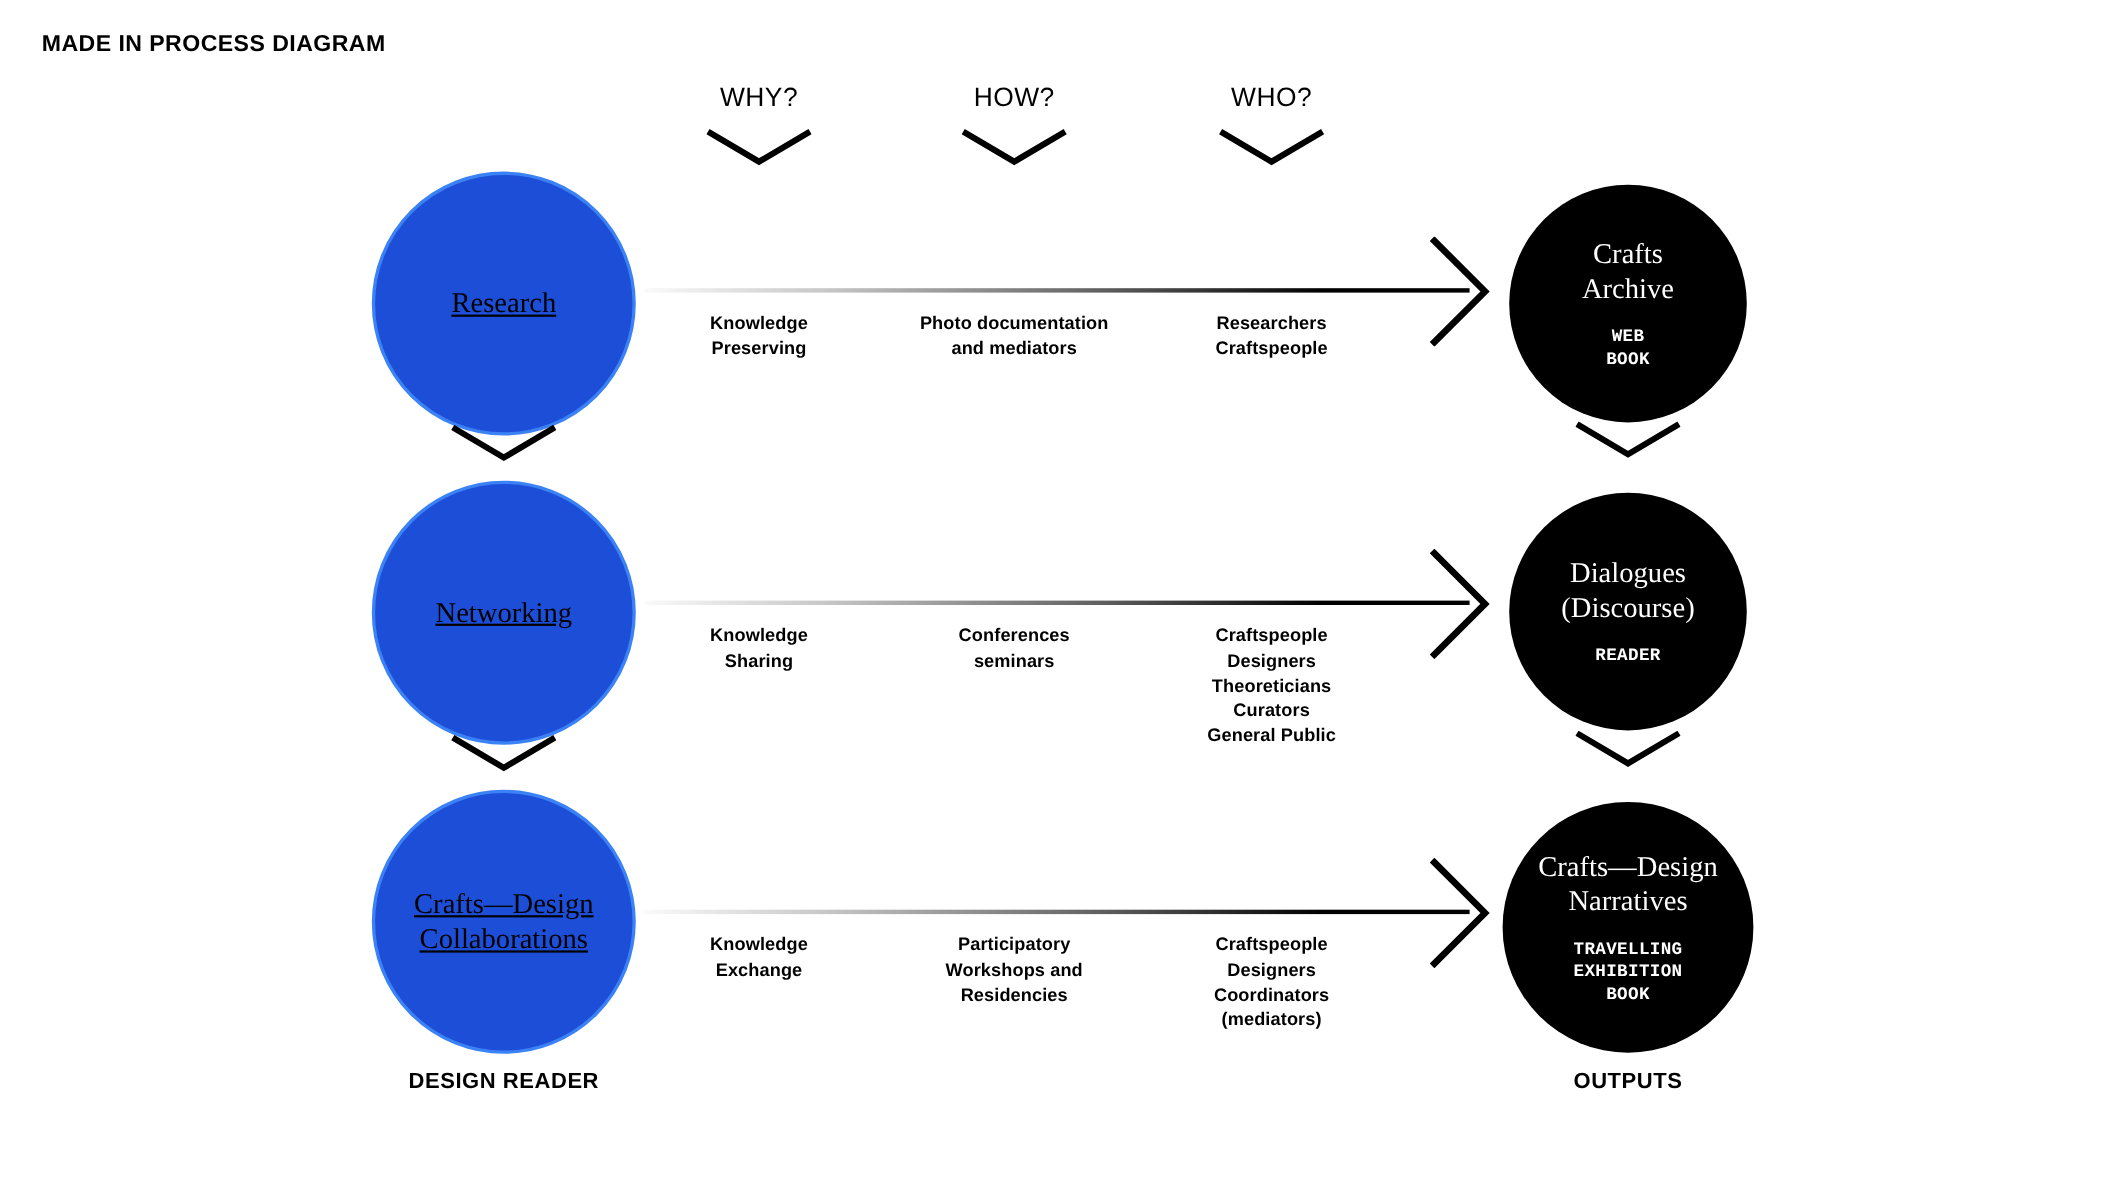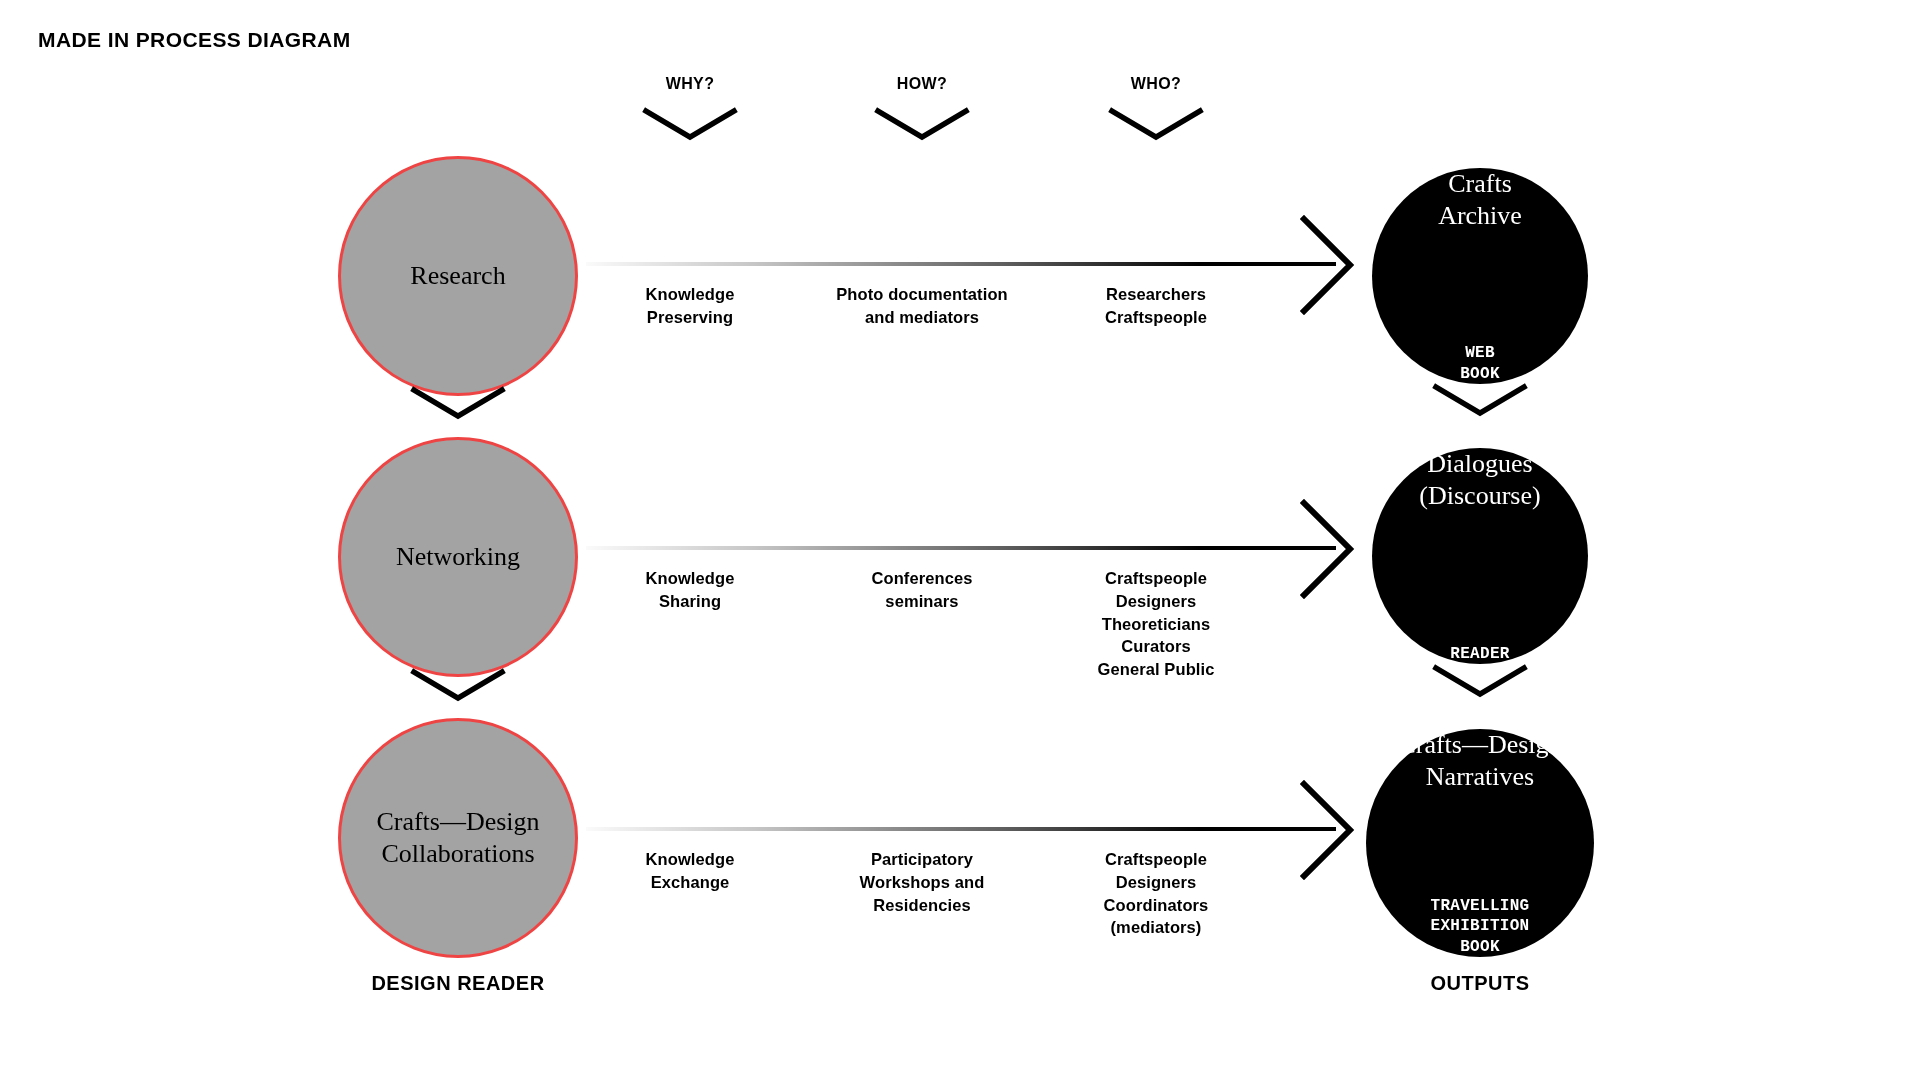--- a/index.html
+++ b/index.html
@@ -26,22 +26,22 @@
     font-size: 21px;
     letter-spacing: 0.4px;
     line-height: 1.33;
   }
   .title-line { display: block; white-space: pre; }
 
   
   .qcol {
     position: absolute;
     text-align: center;
-    font-weight: bold;
-    font-size: 16px;
+    font-weight: normal;
+    font-size: 24px;
     letter-spacing: 0.4px;
   }
   .qcol .qlabel { display: block; }
 
   .chev-head {
     display: block;
     margin: 14px auto 0 auto;
   }
 
   
@@ -49,28 +49,28 @@
     position: absolute;
     border-radius: 50%;
     display: flex;
     flex-direction: column;
     align-items: center;
     justify-content: center;
     text-align: center;
     box-sizing: border-box;
   }
   .circle.left {
-    border: 3px solid #ef4444;
-    background: #a3a3a3;
+    border: 3px solid #3b82f6;
+    background: #1d4ed8;
+    text-decoration: underline;
   }
   .circle.right {
     background: #000;
     color: #fff;
     border: none;
-    justify-content: space-between;
   }
   .circle-title {
     font-family: "Liberation Serif", serif;
     font-weight: 400;
     font-size: 26px;
     line-height: 1.22;
     white-space: pre-line;
   }
   .circle-sub {
     font-family: Liberation Mono, monospace;

